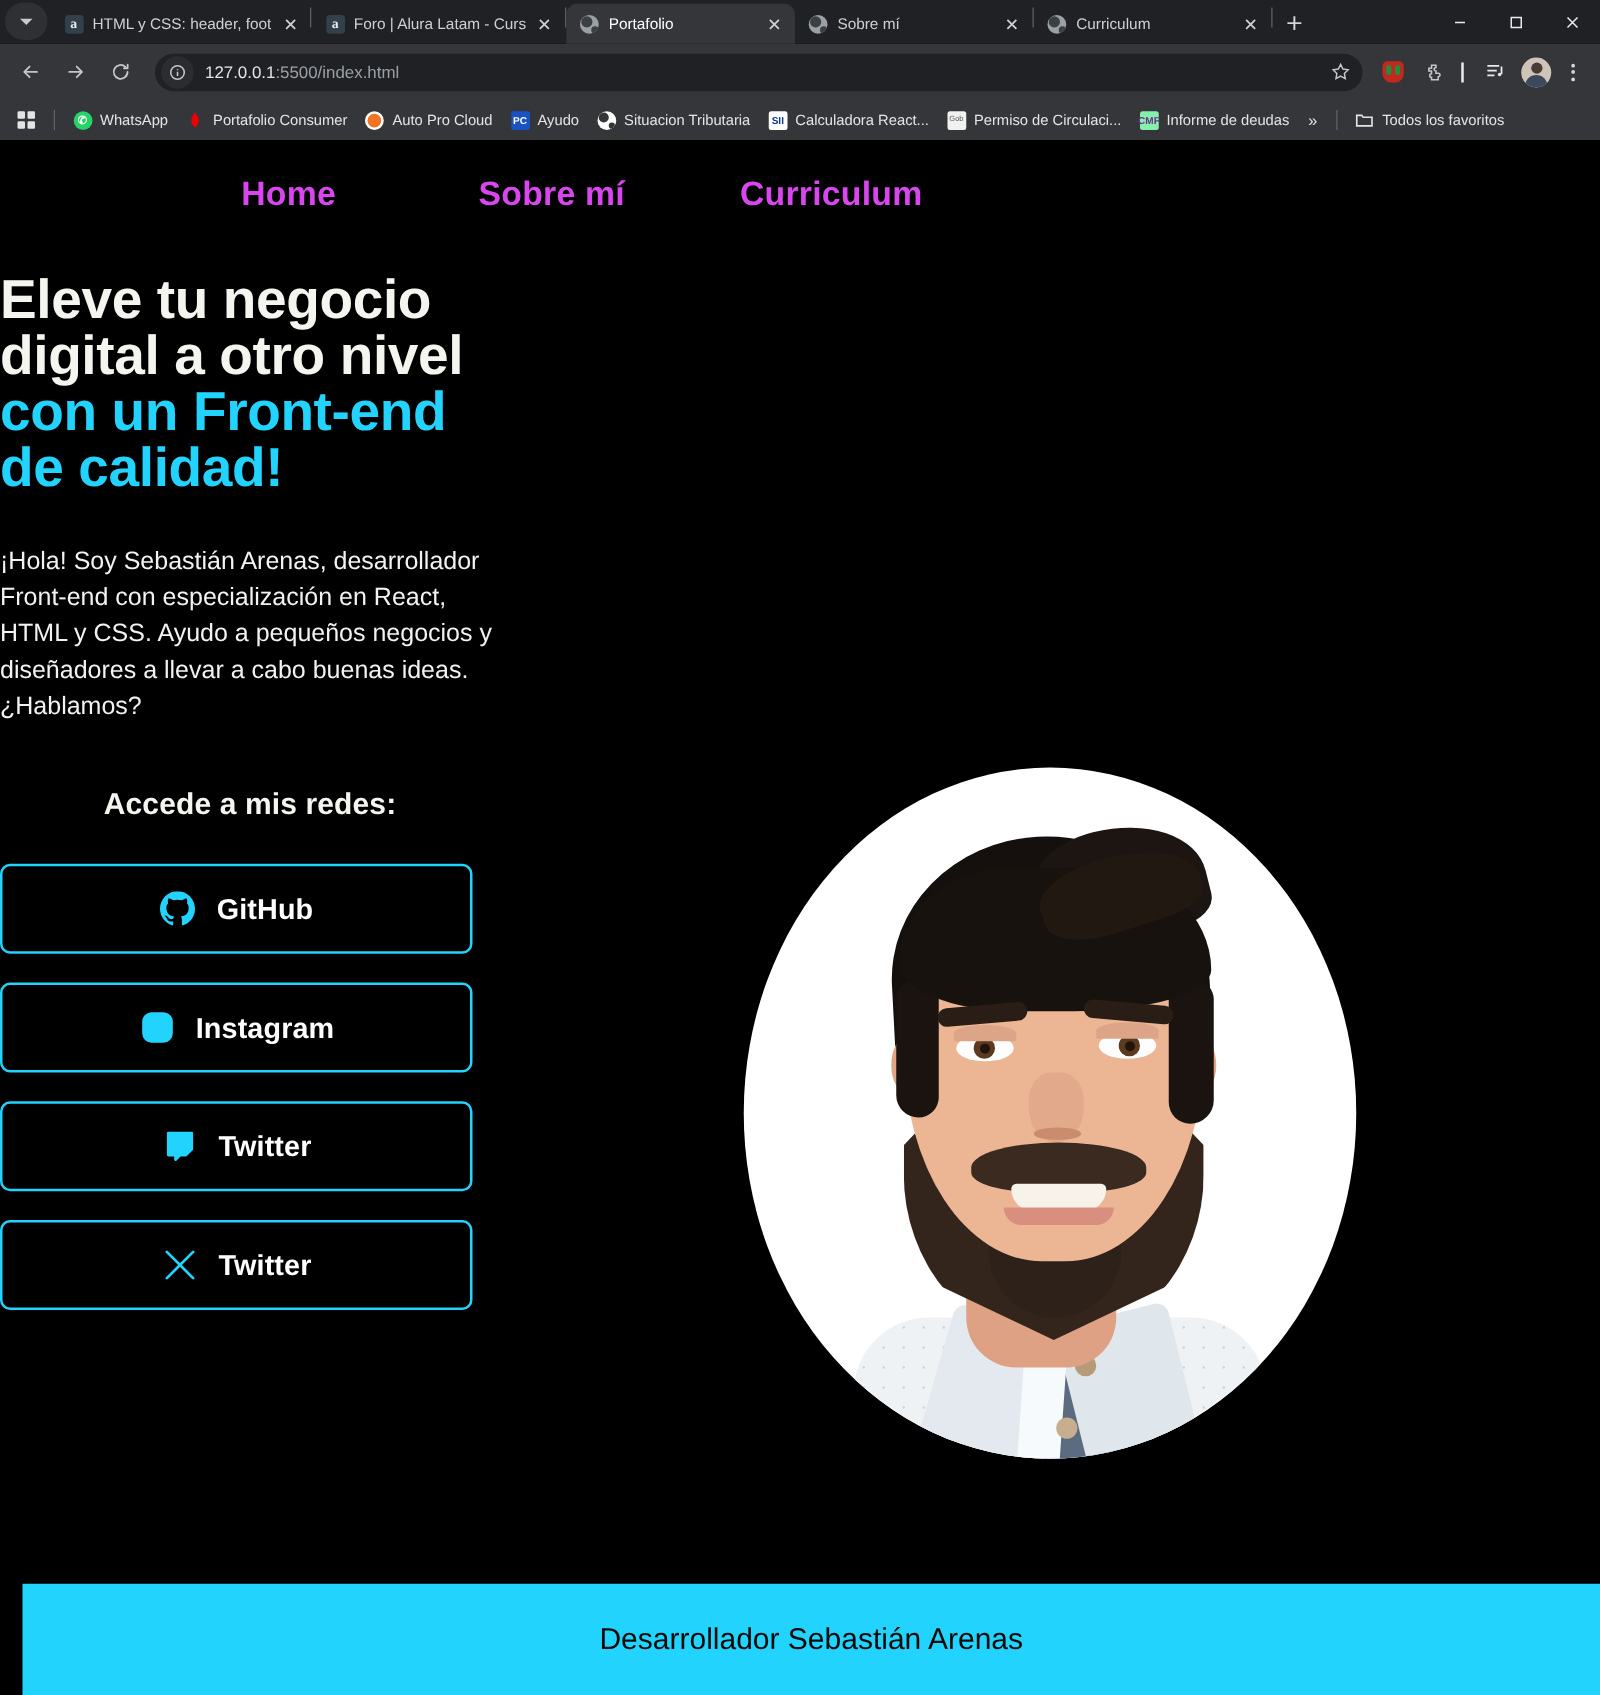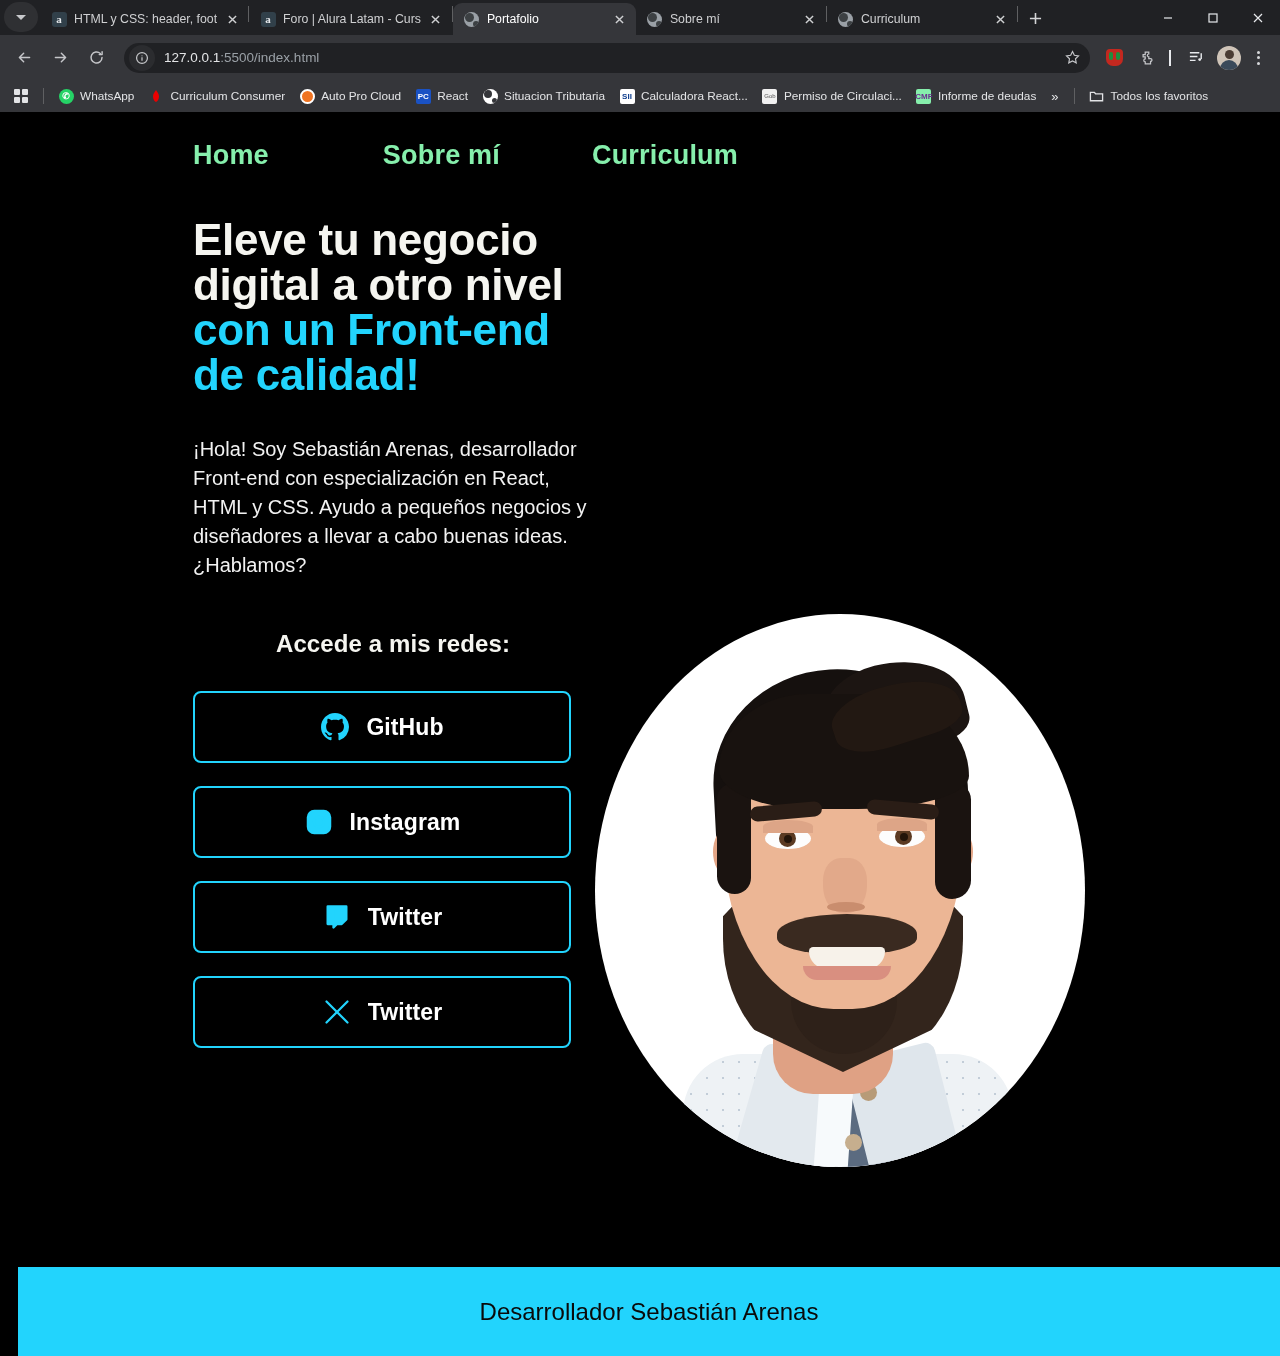--- a/index.html
+++ b/index.html
@@ -93,29 +93,29 @@
   .ic-roma{width:15px;height:15px;border-radius:2px;background:#1a52c4;color:#fff;font-size:8px;font-weight:bold;display:flex;align-items:center;justify-content:center;}
   .ic-sii{width:15px;height:15px;background:#ffffff;color:#0b3b8c;font-size:8px;font-weight:bold;display:flex;align-items:center;justify-content:center;border-radius:2px;}
   .ic-gray{width:15px;height:15px;background:#f1f1f1;color:#555;font-size:6px;display:flex;align-items:center;justify-content:center;border-radius:2px;overflow:hidden;}
   .ic-cmf{width:15px;height:15px;background:#86efac;color:#6a2d8f;font-size:8px;font-weight:bold;display:flex;align-items:center;justify-content:center;border-radius:2px;}
 
   
   .viewport{ flex:1; background:#000; position:relative; overflow:hidden; }
 
   .site-nav{ padding:28px 0 0 193px; display:flex; gap:0; }
   .nav-link{
-    color:#86efac; font-size:27px; font-weight:700; letter-spacing:0.2px;
+    color:#d946ef; font-size:27px; font-weight:700; letter-spacing:0.2px;
     font-family:"Liberation Sans", sans-serif;
     text-decoration:none; display:inline-block;
   }
   .nav-link.l1{ margin-right:114px; }
   .nav-link.l2{ margin-right:92px; }
 
   .hero{ display:flex; padding:46px 0 0 0; position:relative; }
-  .hero-left{ width:600px; padding-left:193px; }
+  .hero-left{ width:600px; }
 
   .hero-title{
     font-size:44px; line-height:45px; font-weight:700;
     color:#f5f5f0; letter-spacing:-0.3px; max-width:400px;
     font-family:"Liberation Sans", sans-serif;
   }
   .hero-title .accent{ color:#22d4fd; }
 
   .hero-para{
     margin-top:38px; font-size:20px; line-height:29px; color:#f2f2f2;
@@ -396,33 +396,33 @@
       <span>WhatsApp</span>
     </div>
     <div class="bm">
       <span class="bm-ico">
         <span class="ic-santander">
             <svg width="14" height="14" viewBox="0 0 14 14">
               <path d="M7 1c1.6 2.4 3 4.1 3 6.4 0 2.6-1.4 4.6-3 5.6-1.6-1-3-3-3-5.6C4 5.1 5.4 3.4 7 1z" fill="#ec0000"></path>
             </svg>
           </span>
       </span>
-      <span>Curriculum Consumer</span>
+      <span>Portafolio Consumer</span>
     </div>
     <div class="bm">
       <span class="bm-ico">
           <span class="ic-autopro"></span>
         </span>
       <span>Auto Pro Cloud</span>
     </div>
     <div class="bm">
       <span class="bm-ico">
           <span class="ic-roma">PC</span>
         </span>
-      <span>React</span>
+      <span>Ayudo</span>
     </div>
     <div class="bm">
       <span class="bm-ico">
         <span style="width:15px;height:15px;border-radius:50%;background:#fff;position:relative;display:block;overflow:hidden;">
           <span style="position:absolute;width:8px;height:8px;border-radius:50%;background:#35363a;left:1px;top:1px;display:block;"></span>
           <span style="position:absolute;width:5px;height:5px;border-radius:50%;background:#35363a;right:1px;bottom:1px;display:block;"></span>
         </span>
       </span>
       <span>Situacion Tributaria</span>
     </div>

